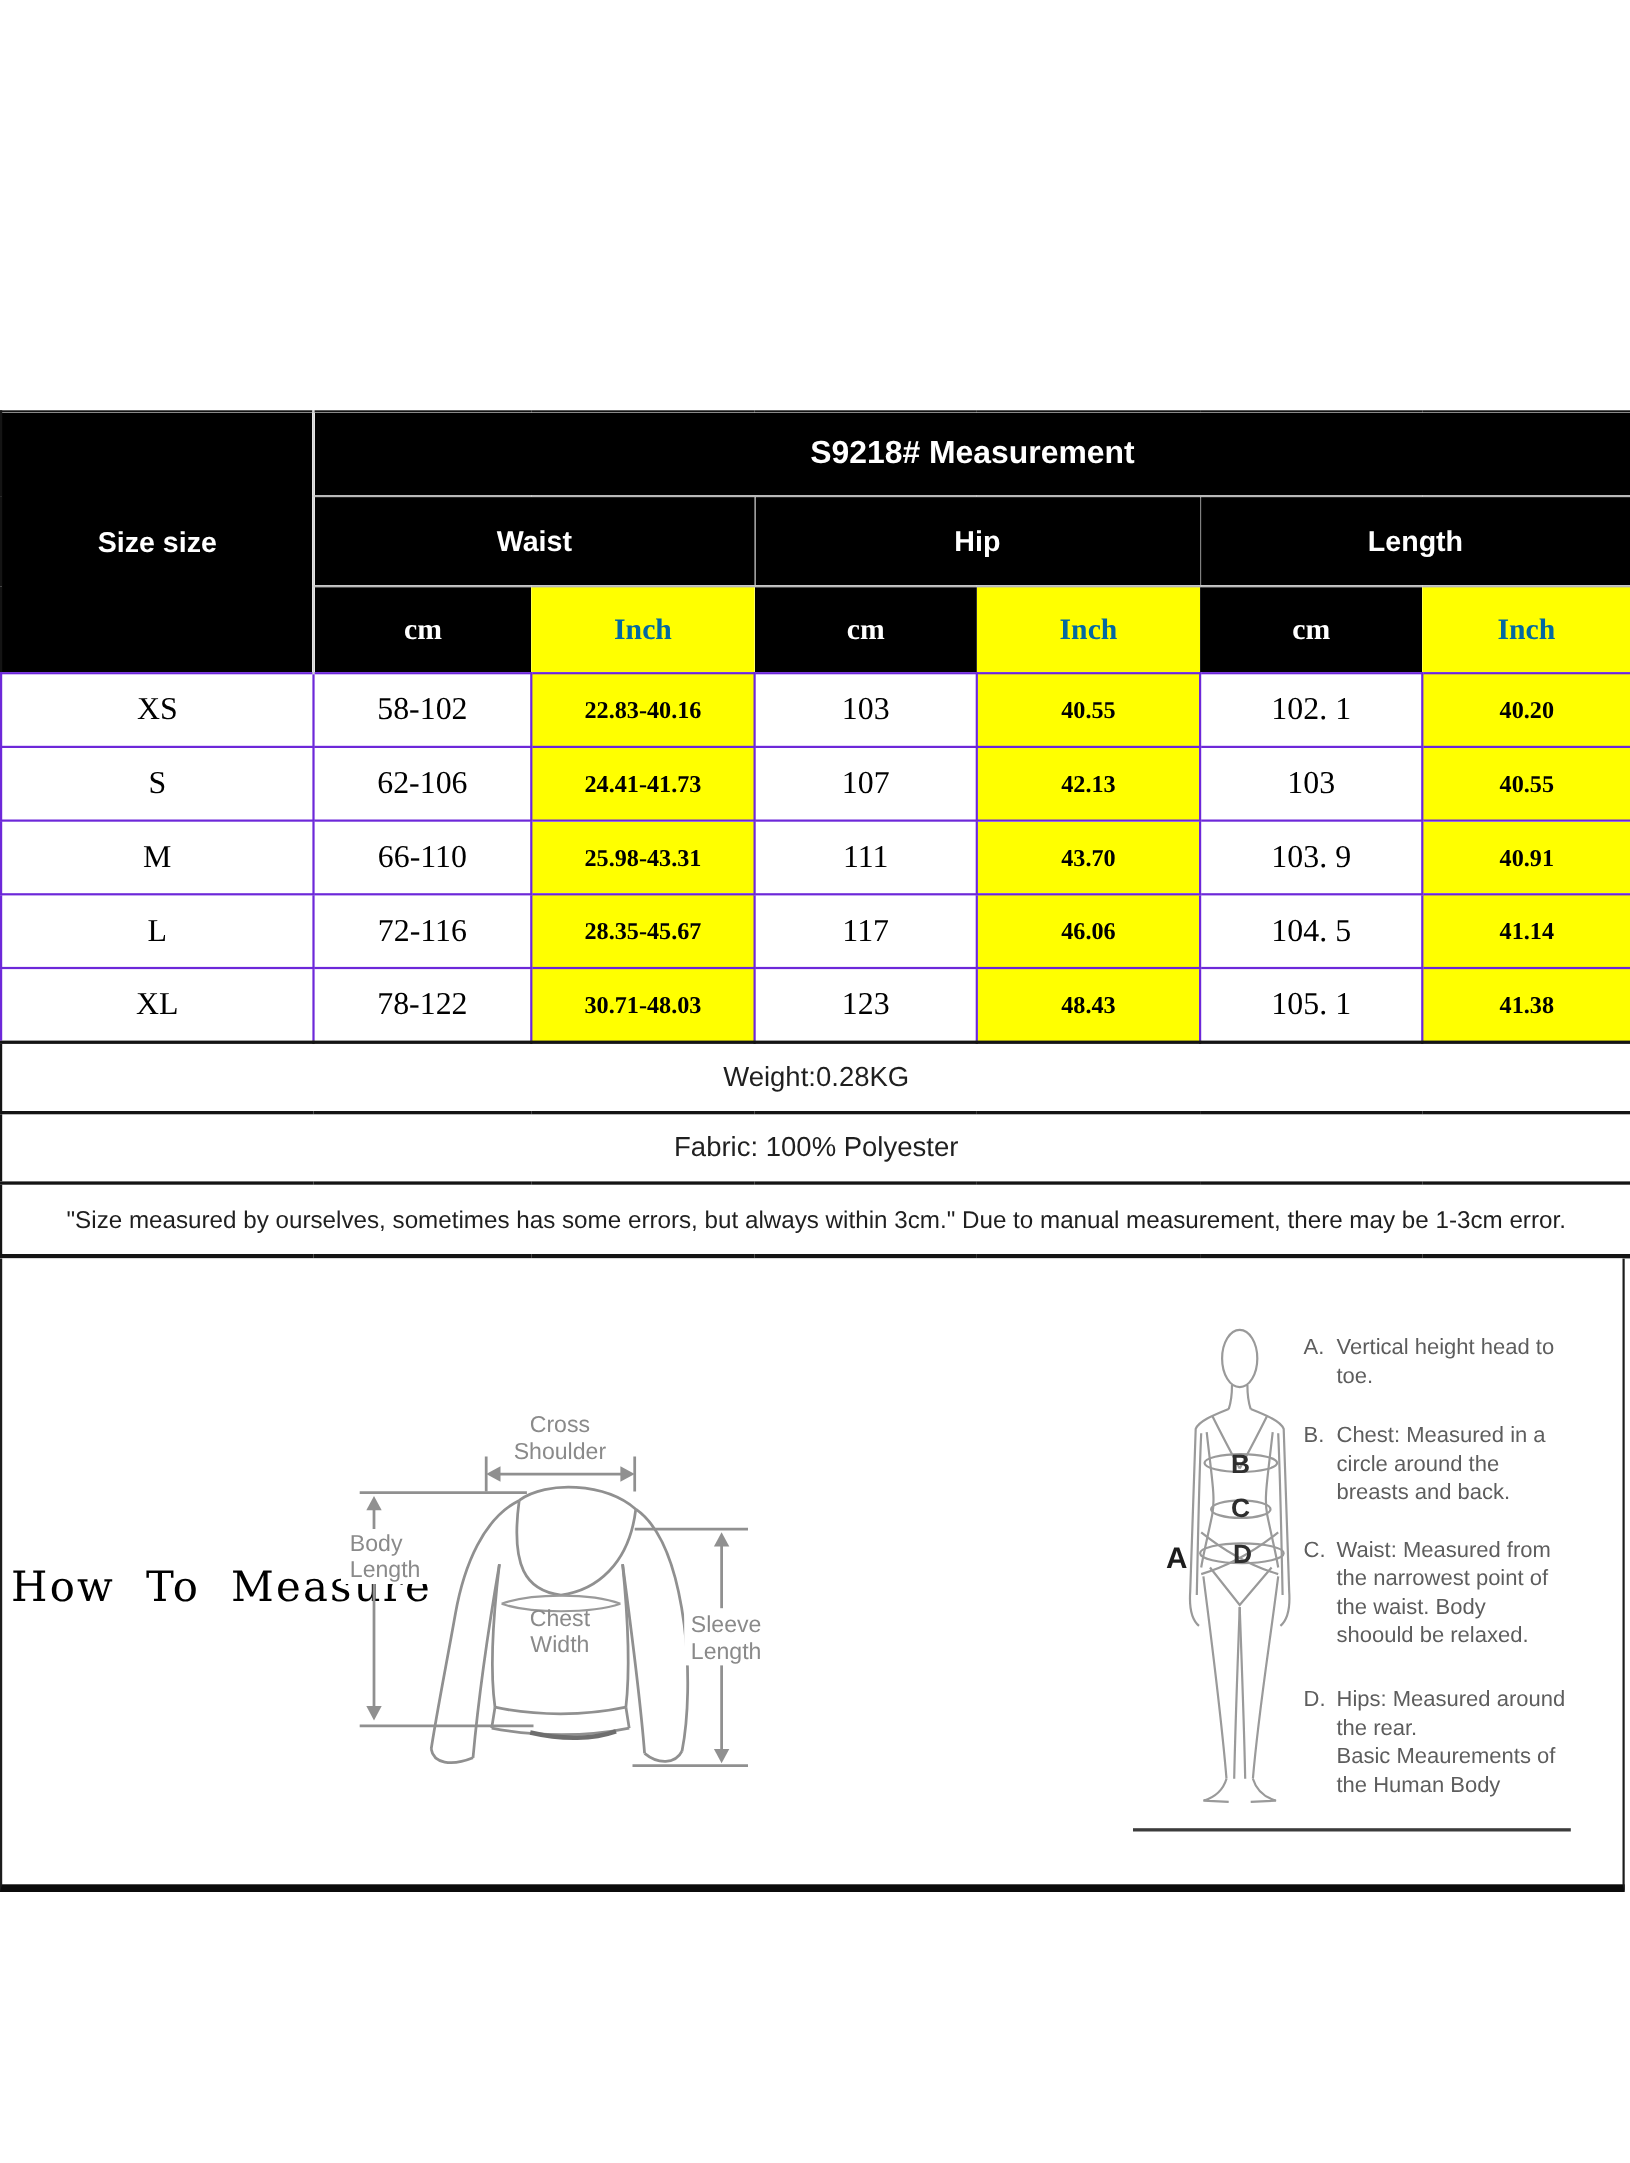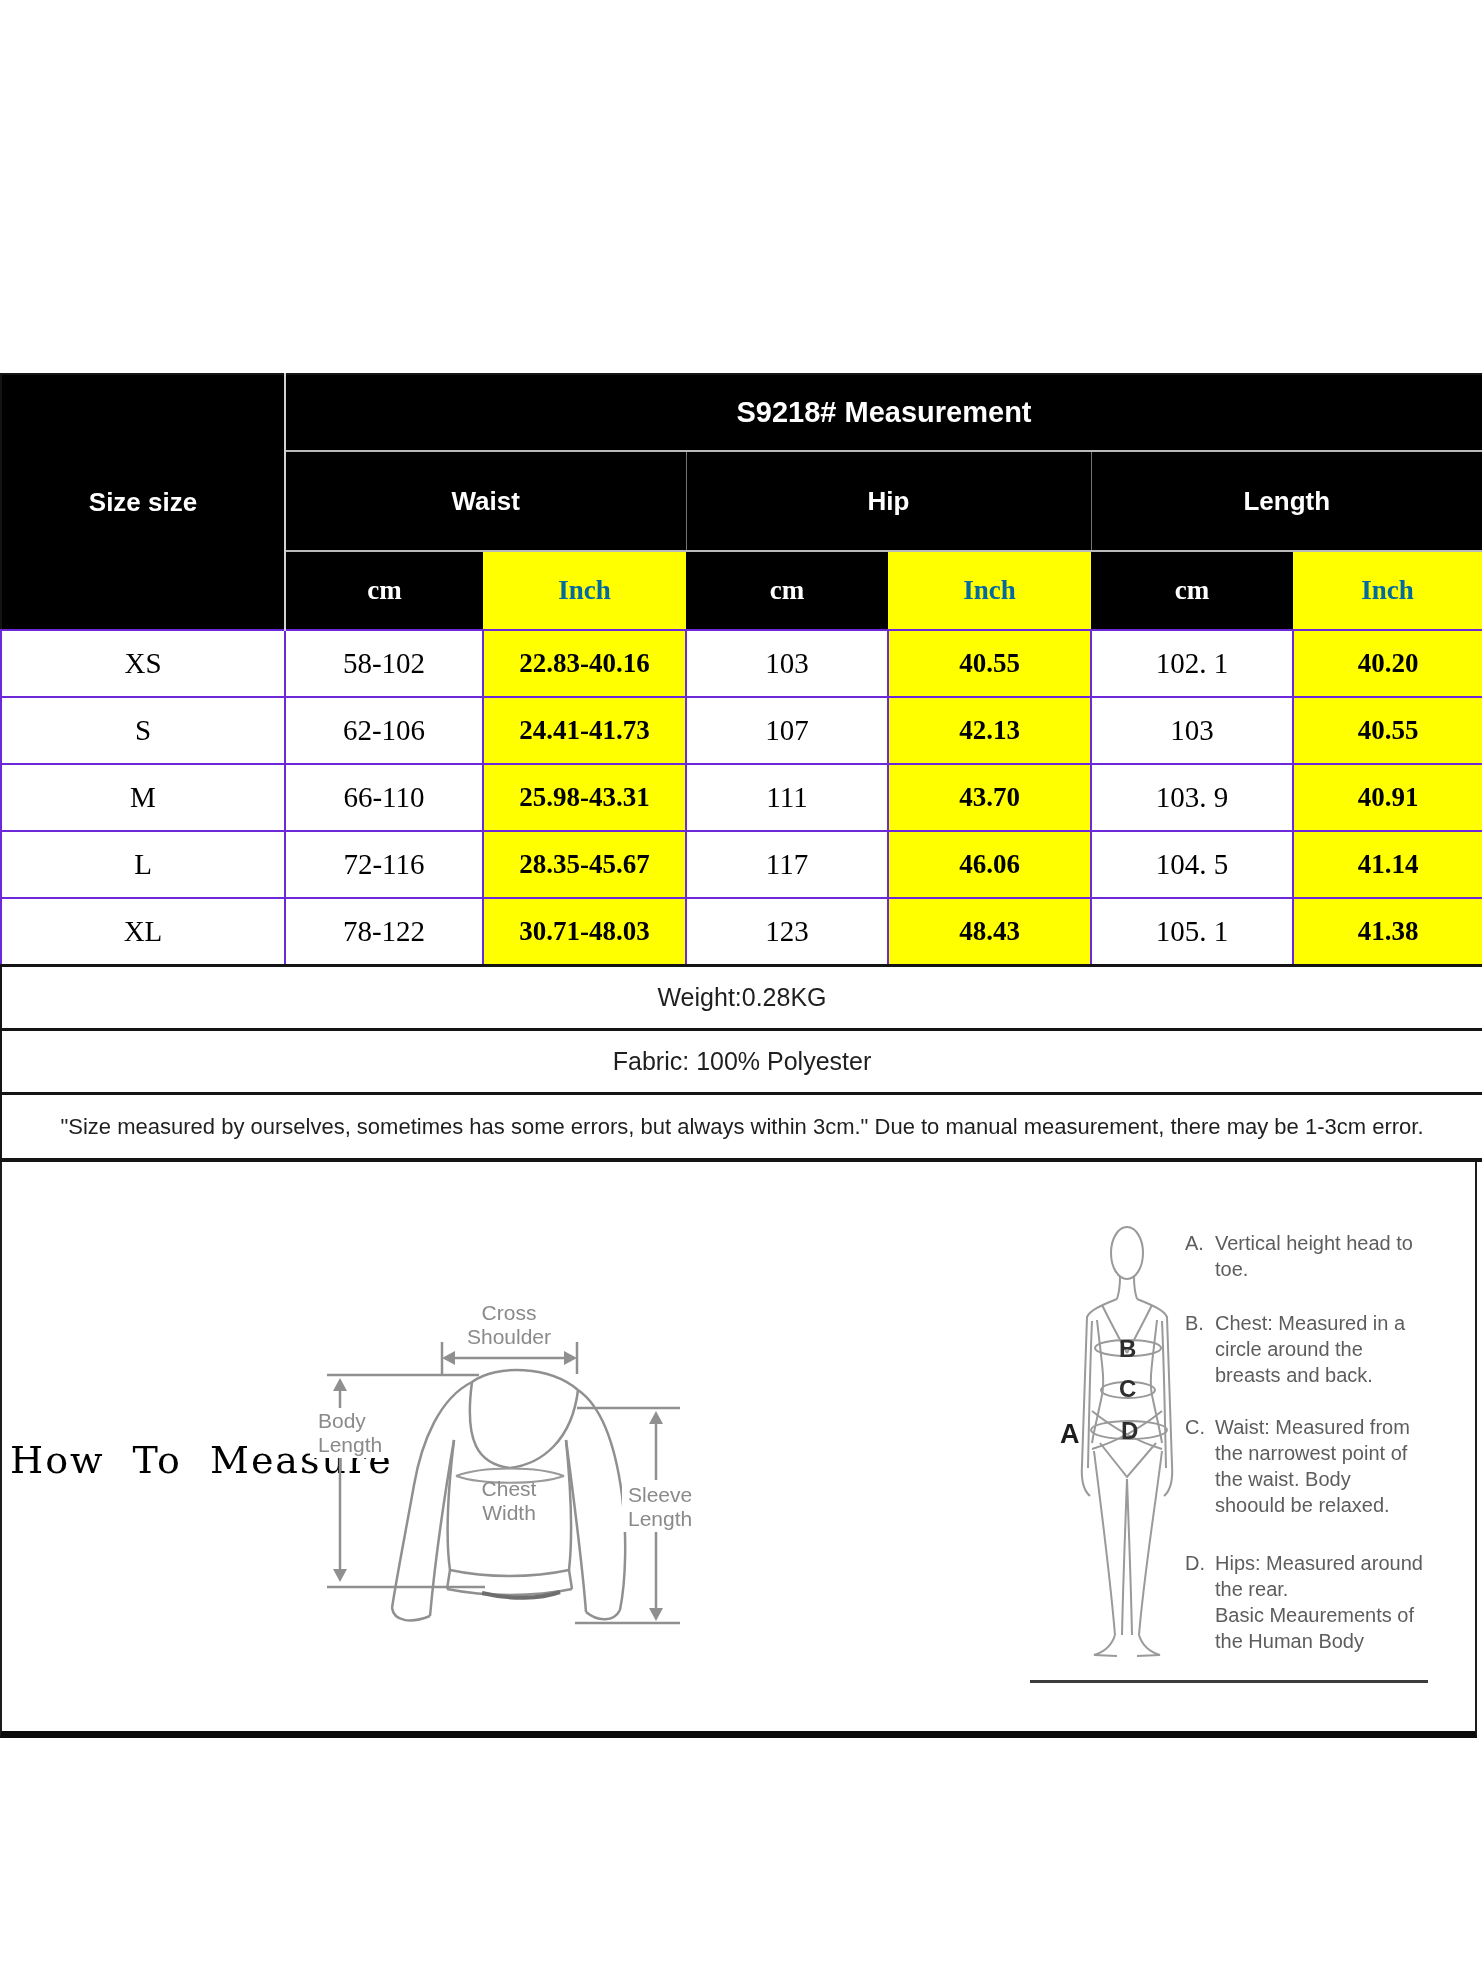--- a/index.html
+++ b/index.html
@@ -4,33 +4,33 @@
 <style>
   html,body{margin:0;padding:0;background:#fff;}
   .page{position:relative;width:1482px;height:1966px;background:#ffffff;overflow:hidden;
         font-family:"Liberation Sans",sans-serif;}
   .top-space{height:373px;}
 
   
   table.size-table{width:1482px;table-layout:fixed;border-collapse:collapse;border:2px solid #141414;}
   table.size-table td{padding:16px;text-align:center;vertical-align:middle;overflow:hidden;}
 
-  tr.h1{height:77px;} tr.h2{height:100px;} tr.h3{height:79px;}
+  tr.h1{height:77px;} tr.h2{height:82px;} tr.h3{height:79px;}
   tr.data{height:51px;} tr.weight{height:52px;} tr.fabric{height:51px;} tr.note{height:66px;}
   .cell-size-header{background:#000;color:#fff;font-size:26px;font-weight:600;border-right:2px solid #d2d2d2;}
   .cell-title{background:#000;color:#fff;font-size:29px;font-weight:700;border-bottom:2px solid #b9b9b9;}
   .grp{background:#000;color:#fff;font-size:26px;font-weight:600;border-bottom:2px solid #b9b9b9;}
   .grp-sep{border-left:1px solid #737373;}
   .unit{font-family:"Liberation Serif",serif;font-weight:bold;font-size:27px;}
   .unit-cm{background:#000;color:#fff;}
   .unit-in{background:#ffff00;color:#0369a1;}
 
   tr.data td{border:2px solid #6d28d9;}
   td.sz, td.cmv{background:#fff;color:#000;font-family:"Liberation Serif",serif;font-size:29px;}
-  td.inv{background:#ffff00;color:#000;font-family:"Liberation Serif",serif;font-size:27px;font-weight:bold;}
+  td.inv{background:#ffff00;color:#000;font-family:"Liberation Serif",serif;font-size:22px;font-weight:bold;}
 
   tr.info td{background:#fff;color:#1f1f1f;border-top:3px solid #141414;
              border-left:2px solid #141414;border-right:2px solid #141414;font-size:25px;}
   tr.note td{font-size:22px;line-height:1.5;padding:4px 24px;border-bottom:4px solid #141414;}
 
   
   .measure-box{position:relative;margin-right:5px;height:569px;background:#fff;
                border-left:2px solid #1c1c1c;border-right:2px solid #1c1c1c;
                border-bottom:7px solid #0b0b0b;}
   .measure-heading{position:absolute;left:8px;top:276px;font-family:"DejaVu Serif",serif;

